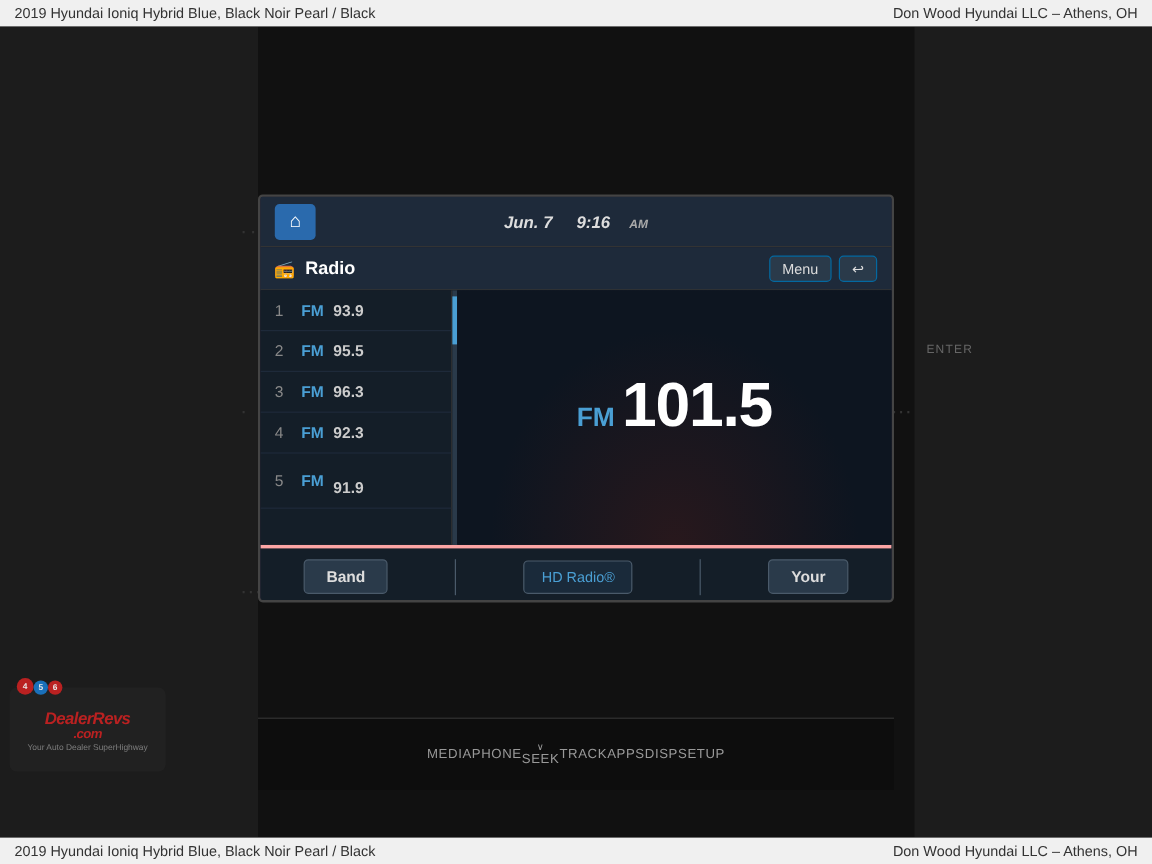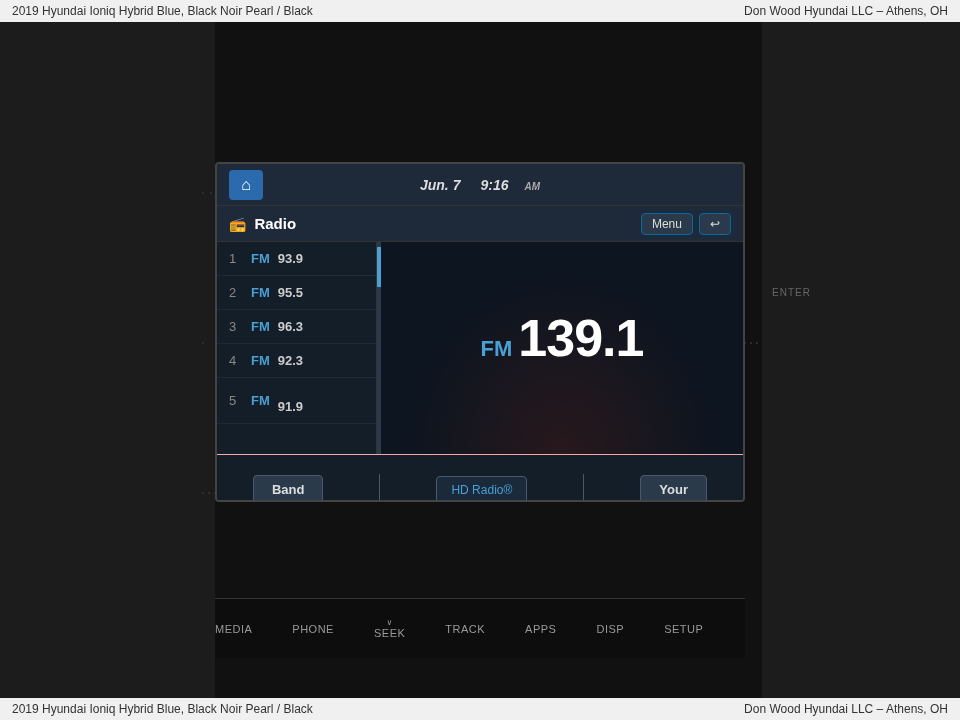--- a/index.html
+++ b/index.html
@@ -263,23 +263,23 @@
       top: 0;
       background: radial-gradient(ellipse at center bottom, #3a1a1a 0%, #0d1520 60%);
       opacity: 0.6;
       pointer-events: none;
     }
 
     
     .screen-controls {
       height: 50px;
       background: #141e28;
-      border-top: 1px solid #fca5a5;
-      display: flex;
-      align-items: flex-end;
+      border-top: 3px solid #fca5a5;
+      display: flex;
+      align-items: center;
       justify-content: space-around;
       padding: 0 8px;
     }
 
     .control-btn {
       background: #2a3a4a;
       border: 1px solid #4a5a6a;
       color: #ddd;
       padding: 6px 18px;
       border-radius: 4px;
@@ -310,23 +310,22 @@
     
     .car-controls {
       position: absolute;
       bottom: 40px;
       left: 215px;
       width: 530px;
       height: 60px;
       background: #0d0d0d;
       display: flex;
       align-items: center;
-      justify-content: flex-start;
+      justify-content: center;
       border-top: 1px solid #333;
-      gap: 40px;
     }
 
     .car-btn {
       color: #999;
       font-size: 11px;
       text-align: center;
       cursor: pointer;
       text-transform: uppercase;
       letter-spacing: 0.5px;
     }
@@ -484,21 +483,21 @@
       </div>
 
       <div class="scroll-indicator">
         <div class="scroll-thumb"></div>
       </div>
 
       <div class="main-display">
         <div class="artwork-area"></div>
         <div class="current-station" style="position:relative; z-index:1;">
           <span class="station-band">FM</span>
-          <span class="station-freq">139.1</span>
+          <span class="station-freq">101.5</span>
         </div>
       </div>
     </div>
 
     <div class="screen-controls">
       <button class="control-btn">Band</button>
       <div class="separator-line"></div>
       <button class="hd-radio-btn">
         <span>HD Radio®</span>
       </button>
@@ -514,19 +513,28 @@
     <div class="car-btn" style="display:flex; flex-direction:column; align-items:center;">
       <span style="font-size:8px;">∨</span>
       <span>SEEK</span>
     </div>
     <div class="car-btn">TRACK</div>
     <div class="car-btn">APPS</div>
     <div class="car-btn">DISP</div>
     <div class="car-btn">SETUP</div>
   </div>
 
+  <div class="dealer-logo">
+    <div class="dealer-logo-text">DealerRevs</div>
+    <div class="dealer-logo-text" style="font-size:11px;">.com</div>
+    <div class="dealer-logo-sub">Your Auto Dealer SuperHighway</div>
+
+    <div style="position:absolute; top:-8px; left:6px; background:#cc2222; color:white; font-size:7px; border-radius:50%; width:14px; height:14px; display:flex; align-items:center; justify-content:center; font-weight:bold;">4</div>
+    <div style="position:absolute; top:-6px; left:20px; background:#1a7acc; color:white; font-size:7px; border-radius:50%; width:12px; height:12px; display:flex; align-items:center; justify-content:center; font-weight:bold;">5</div>
+    <div style="position:absolute; top:-6px; left:32px; background:#cc2222; color:white; font-size:7px; border-radius:50%; width:12px; height:12px; display:flex; align-items:center; justify-content:center; font-weight:bold;">6</div>
+  </div>
 
 </div>
 
 <div class="bottom-bar">
   <span>2019 Hyundai Ioniq Hybrid Blue,  Black Noir Pearl / Black</span>
   <span>Don Wood Hyundai LLC – Athens, OH</span>
 </div>
 
 </body></html>

